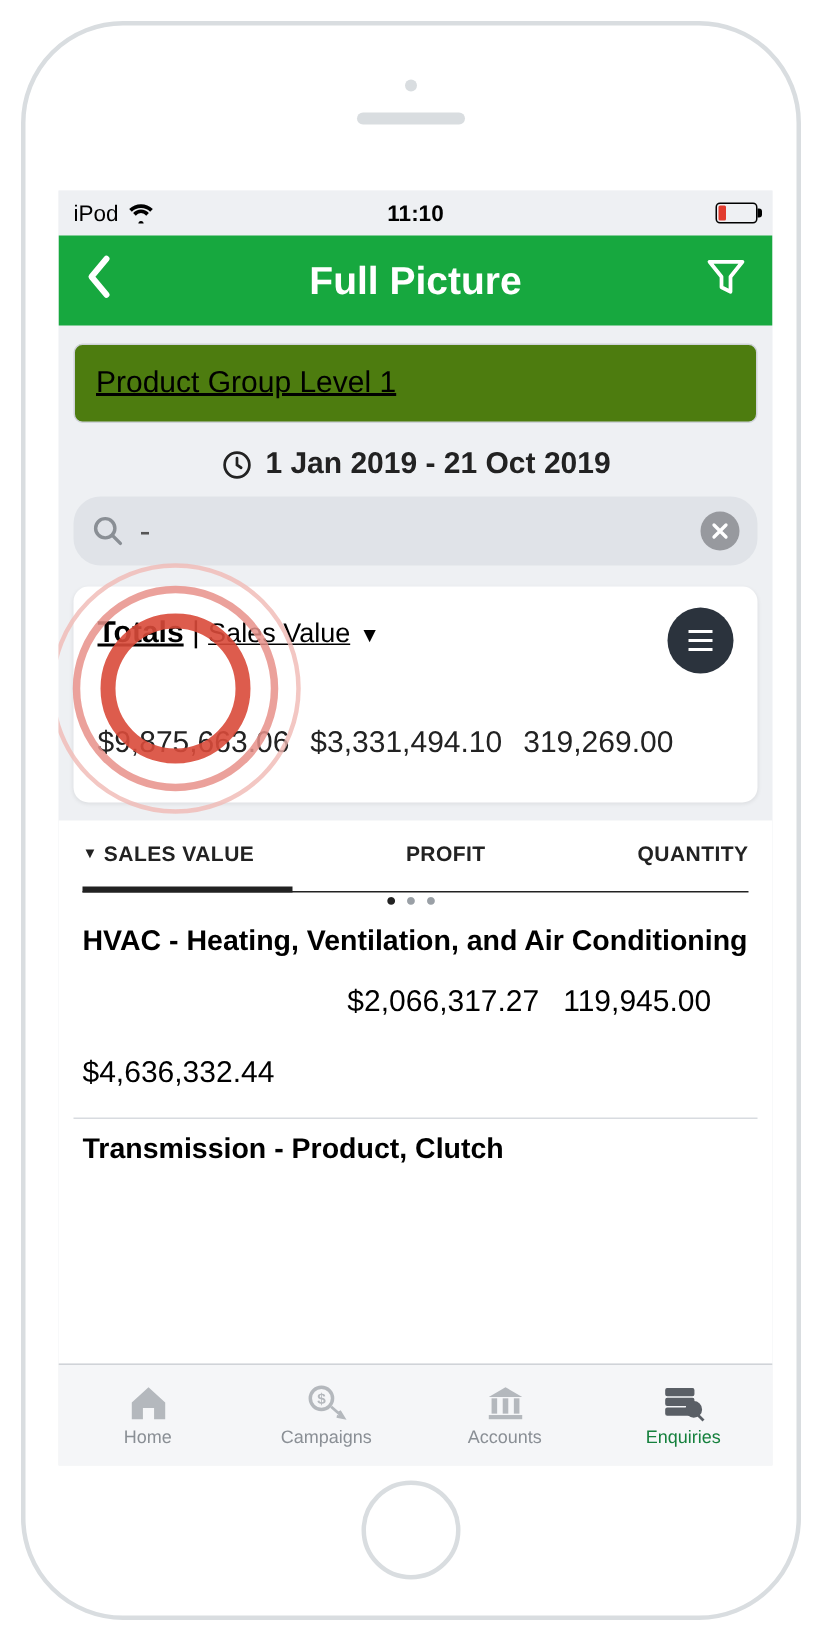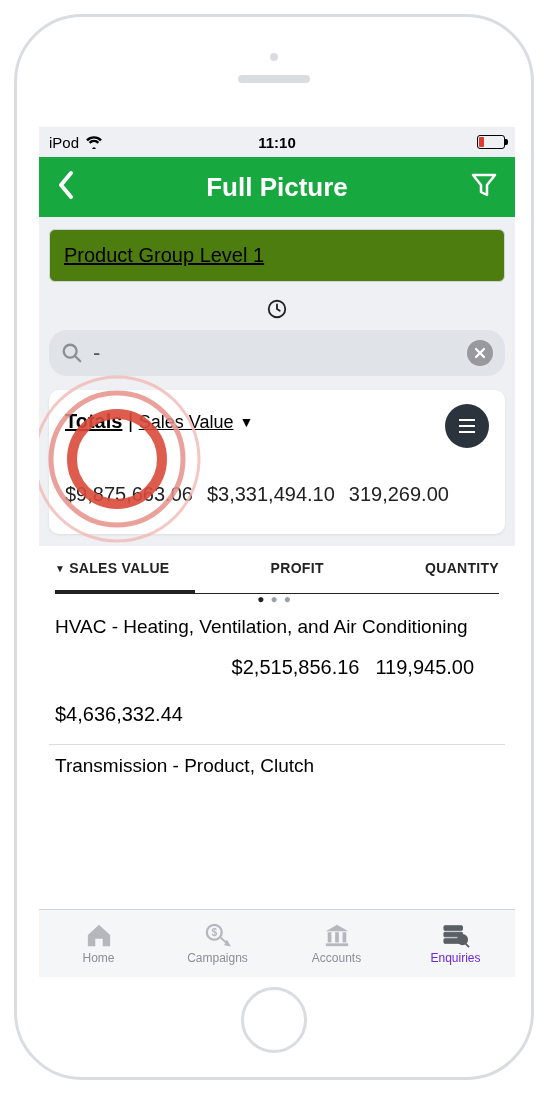--- a/index.html
+++ b/index.html
@@ -134,39 +134,39 @@
   .thead .c2 { flex: 1; text-align:center; }
   .thead .c3 { flex: 1; text-align:right; }
   .under { height:4px; background:#222; margin: 0 16px 0 16px; width: 140px; }
   .under-thin { height:1px; background:#222; margin: 0 16px; margin-top:-1px; }
   .dots { text-align:center; font-size:12px; color:#9aa0a6; letter-spacing:6px; margin-top:-2px; }
   .dots .active { color:#222; }
   
   .row {
     padding: 10px 16px 4px 16px;
   }
-  .row .rtitle { font-size:19px; font-weight:400; white-space:nowrap; overflow:hidden; }
+  .row .rtitle { font-size:19px; font-weight:700; white-space:nowrap; overflow:hidden; }
   .row .rnums { display:flex; gap:16px; font-size:20px; padding: 18px 0 14px 0; }
   .row .rnums span:nth-child(1){ flex:1.3;margin-top:47px; }
   .row .rnums span:nth-child(2){ flex:1; }
   .row .rnums span:nth-child(3){ flex:1; }
   .row-sep { height:1px; background:#d8dbe0; margin: 0 10px; }
   
   
   .tabbar {
     height: 68px; background:#f5f6f8;
     border-top:1px solid #d0d3d8;
     display:flex;
   }
   .tab {
     flex:1; display:flex; flex-direction:column; align-items:center; justify-content:center;
     font-size:12px; color:#8a8f95; gap:3px;
   }
   .tab svg { width:30px; height:26px; }
-  .tab.active { color:#6d28d9; }
+  .tab.active { color:#15803d; }
   .tab.active svg path, .tab.active svg rect, .tab.active svg circle { fill:#5a5f66; stroke:#5a5f66; }
 </style>
 </head>
 <body>
 
 <div class="phone">
   <div class="speaker-dot"></div>
   <div class="speaker-bar"></div>
 
   <div class="screen">
@@ -202,20 +202,21 @@
 
     <div class="selector-card">
       <span>Product Group Level 1</span>
     </div>
 
     <div class="date-row">
       <svg width="22" height="22" viewBox="0 0 24 24">
         <circle cx="12" cy="12" r="9" stroke="#222" stroke-width="2" fill="none"></circle>
         <path d="M12 7 V12 L15 14" stroke="#222" stroke-width="2" fill="none" stroke-linecap="round"></path>
       </svg>
+      <span>1 Jan 2019 - 21 Oct 2019</span>
     </div>
 
     <div class="search-row">
       <svg width="22" height="22" viewBox="0 0 24 24">
         <circle cx="10" cy="10" r="7" stroke="#8a8f95" stroke-width="2.5" fill="none"></circle>
         <path d="M15 15 L21 21" stroke="#8a8f95" stroke-width="2.5" stroke-linecap="round"></path>
       </svg>
       <input value="-" style="">
       <div class="clear-btn">
         <svg width="12" height="12" viewBox="0 0 12 12">
@@ -255,21 +256,21 @@
         <div class="col c3">QUANTITY</div>
       </div>
       <div class="under"></div>
       <div class="under-thin"></div>
       <div class="dots"><span class="active">●</span><span>●</span><span>●</span></div>
 
       <div class="row">
         <div class="rtitle">HVAC - Heating, Ventilation, and Air Conditioning</div>
         <div class="rnums">
           <span>$4,636,332.44</span>
-          <span>$2,515,856.16</span>
+          <span>$2,066,317.27</span>
           <span>119,945.00</span>
         </div>
       </div>
       <div class="row-sep"></div>
       <div class="row">
         <div class="rtitle">Transmission - Product, Clutch</div>
       </div>
     </div>
 
     <div class="tabbar">

